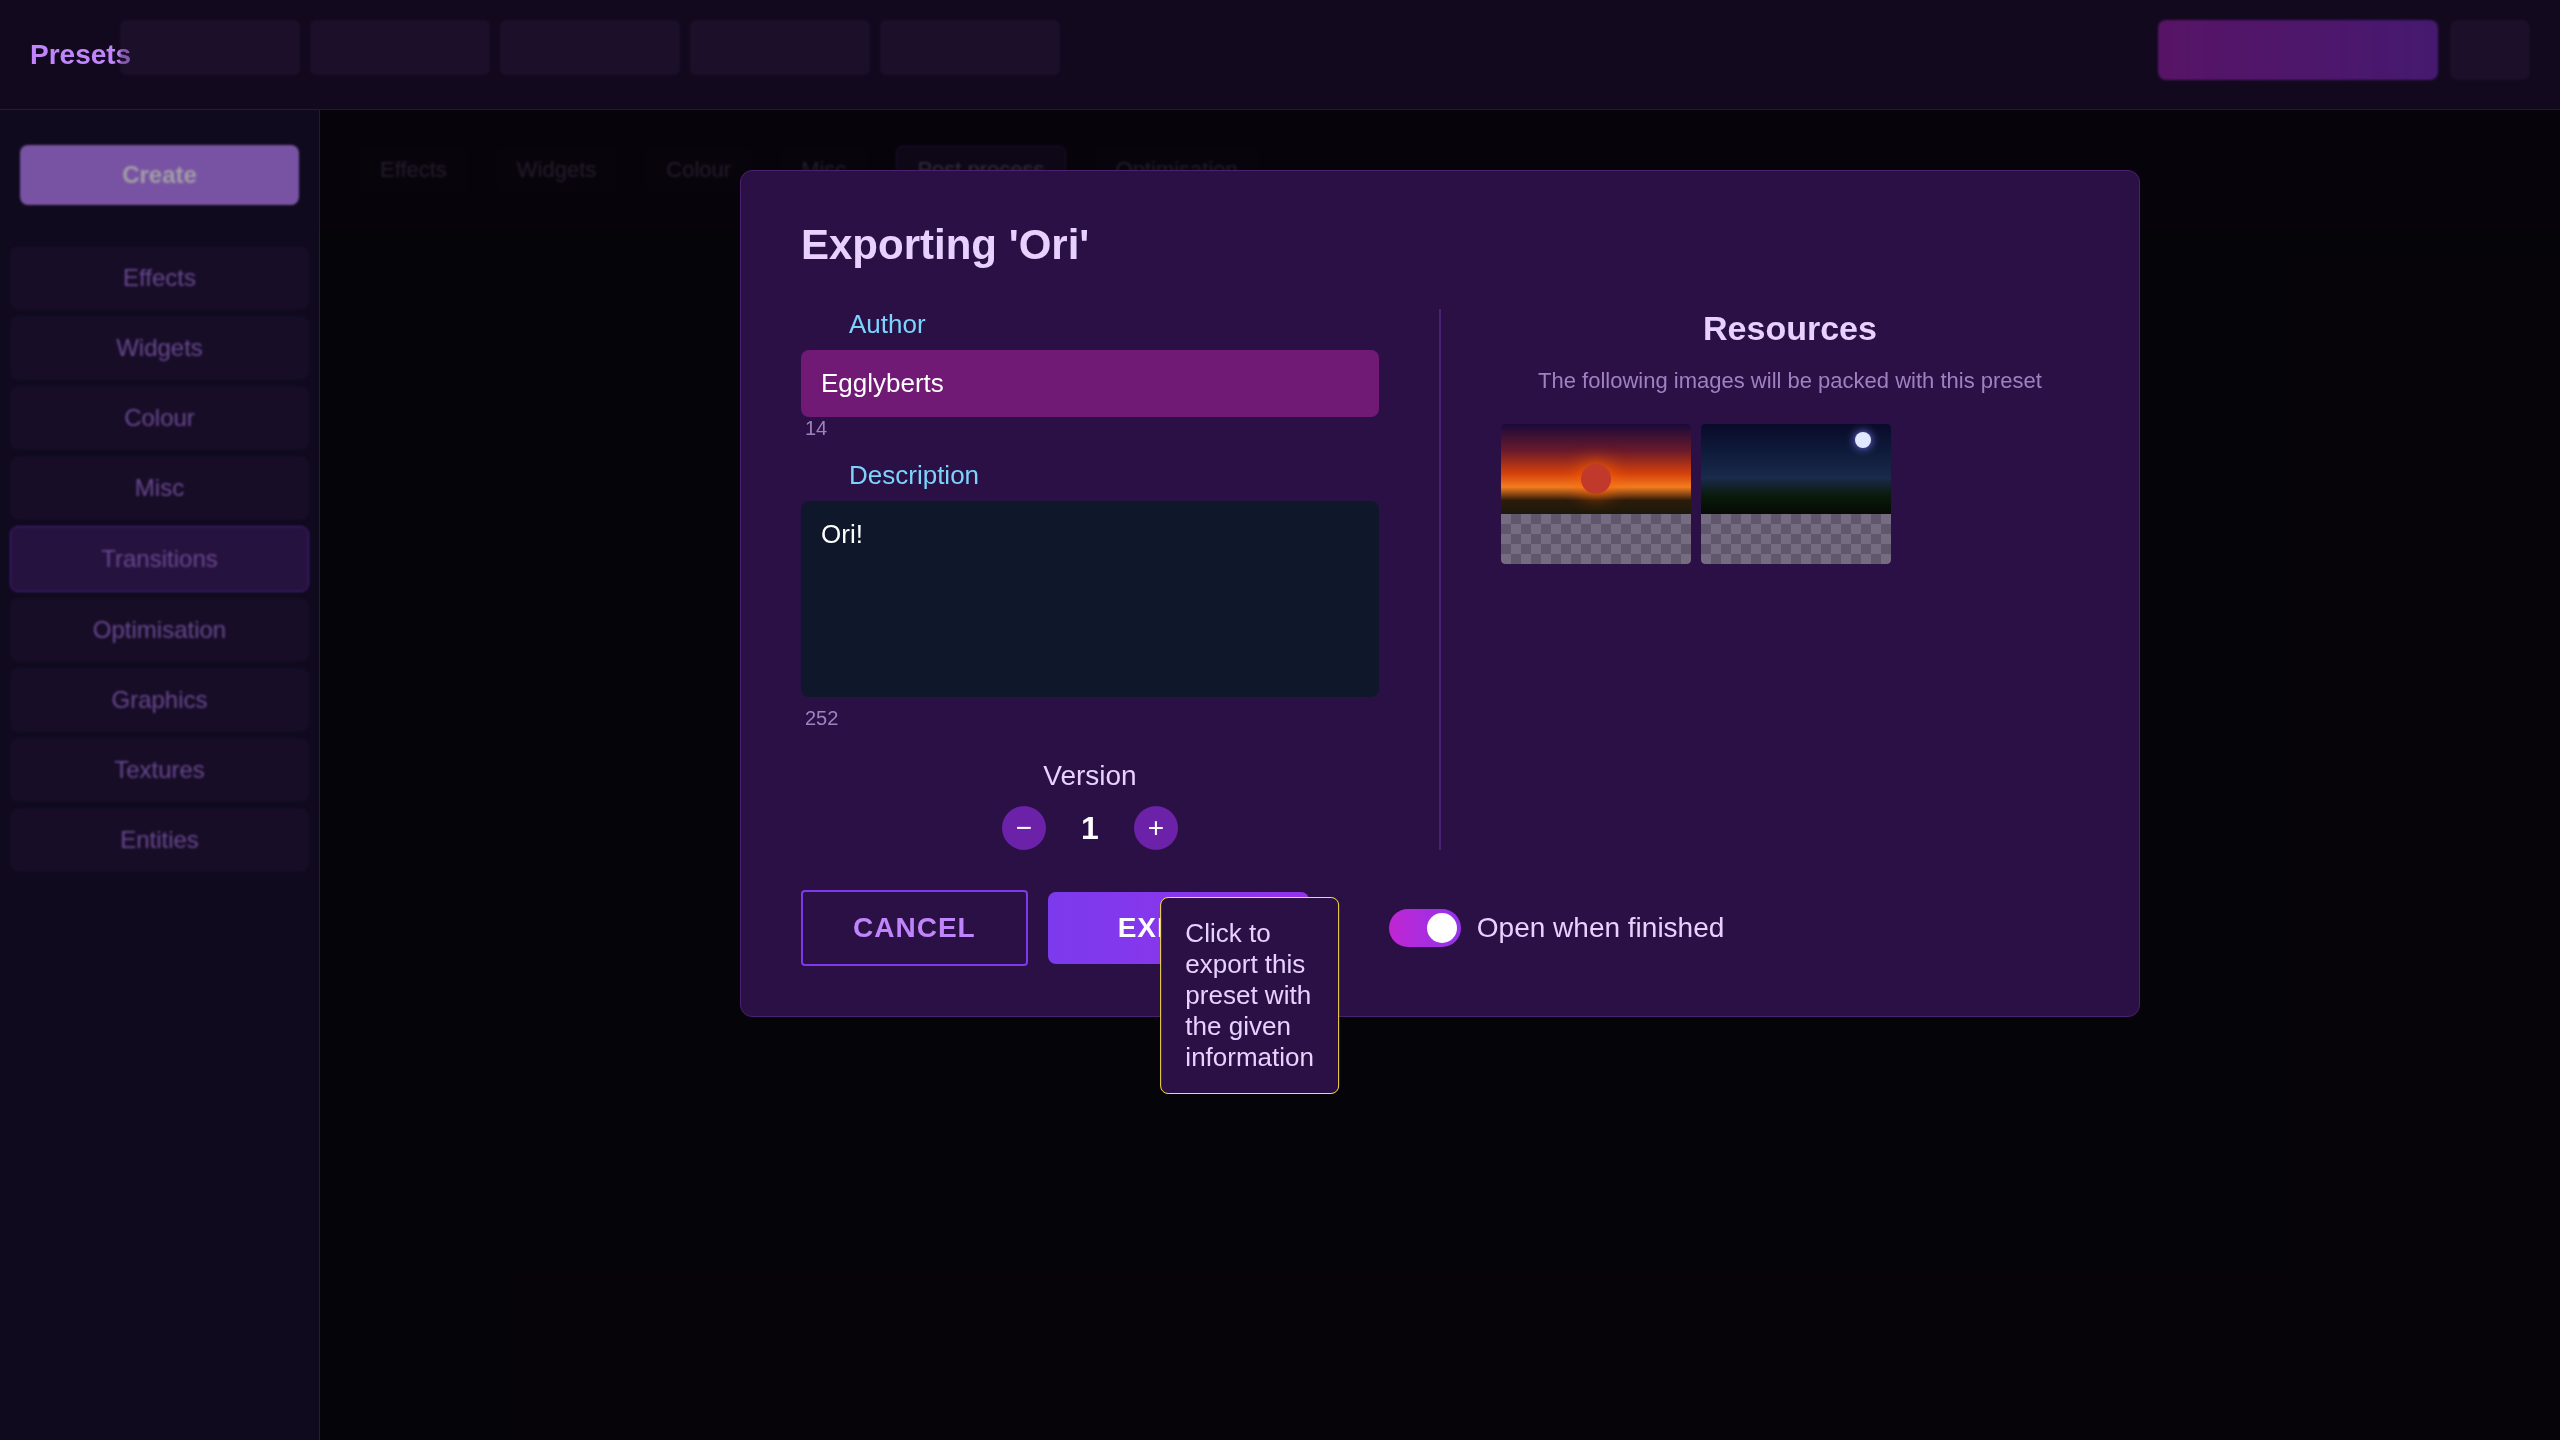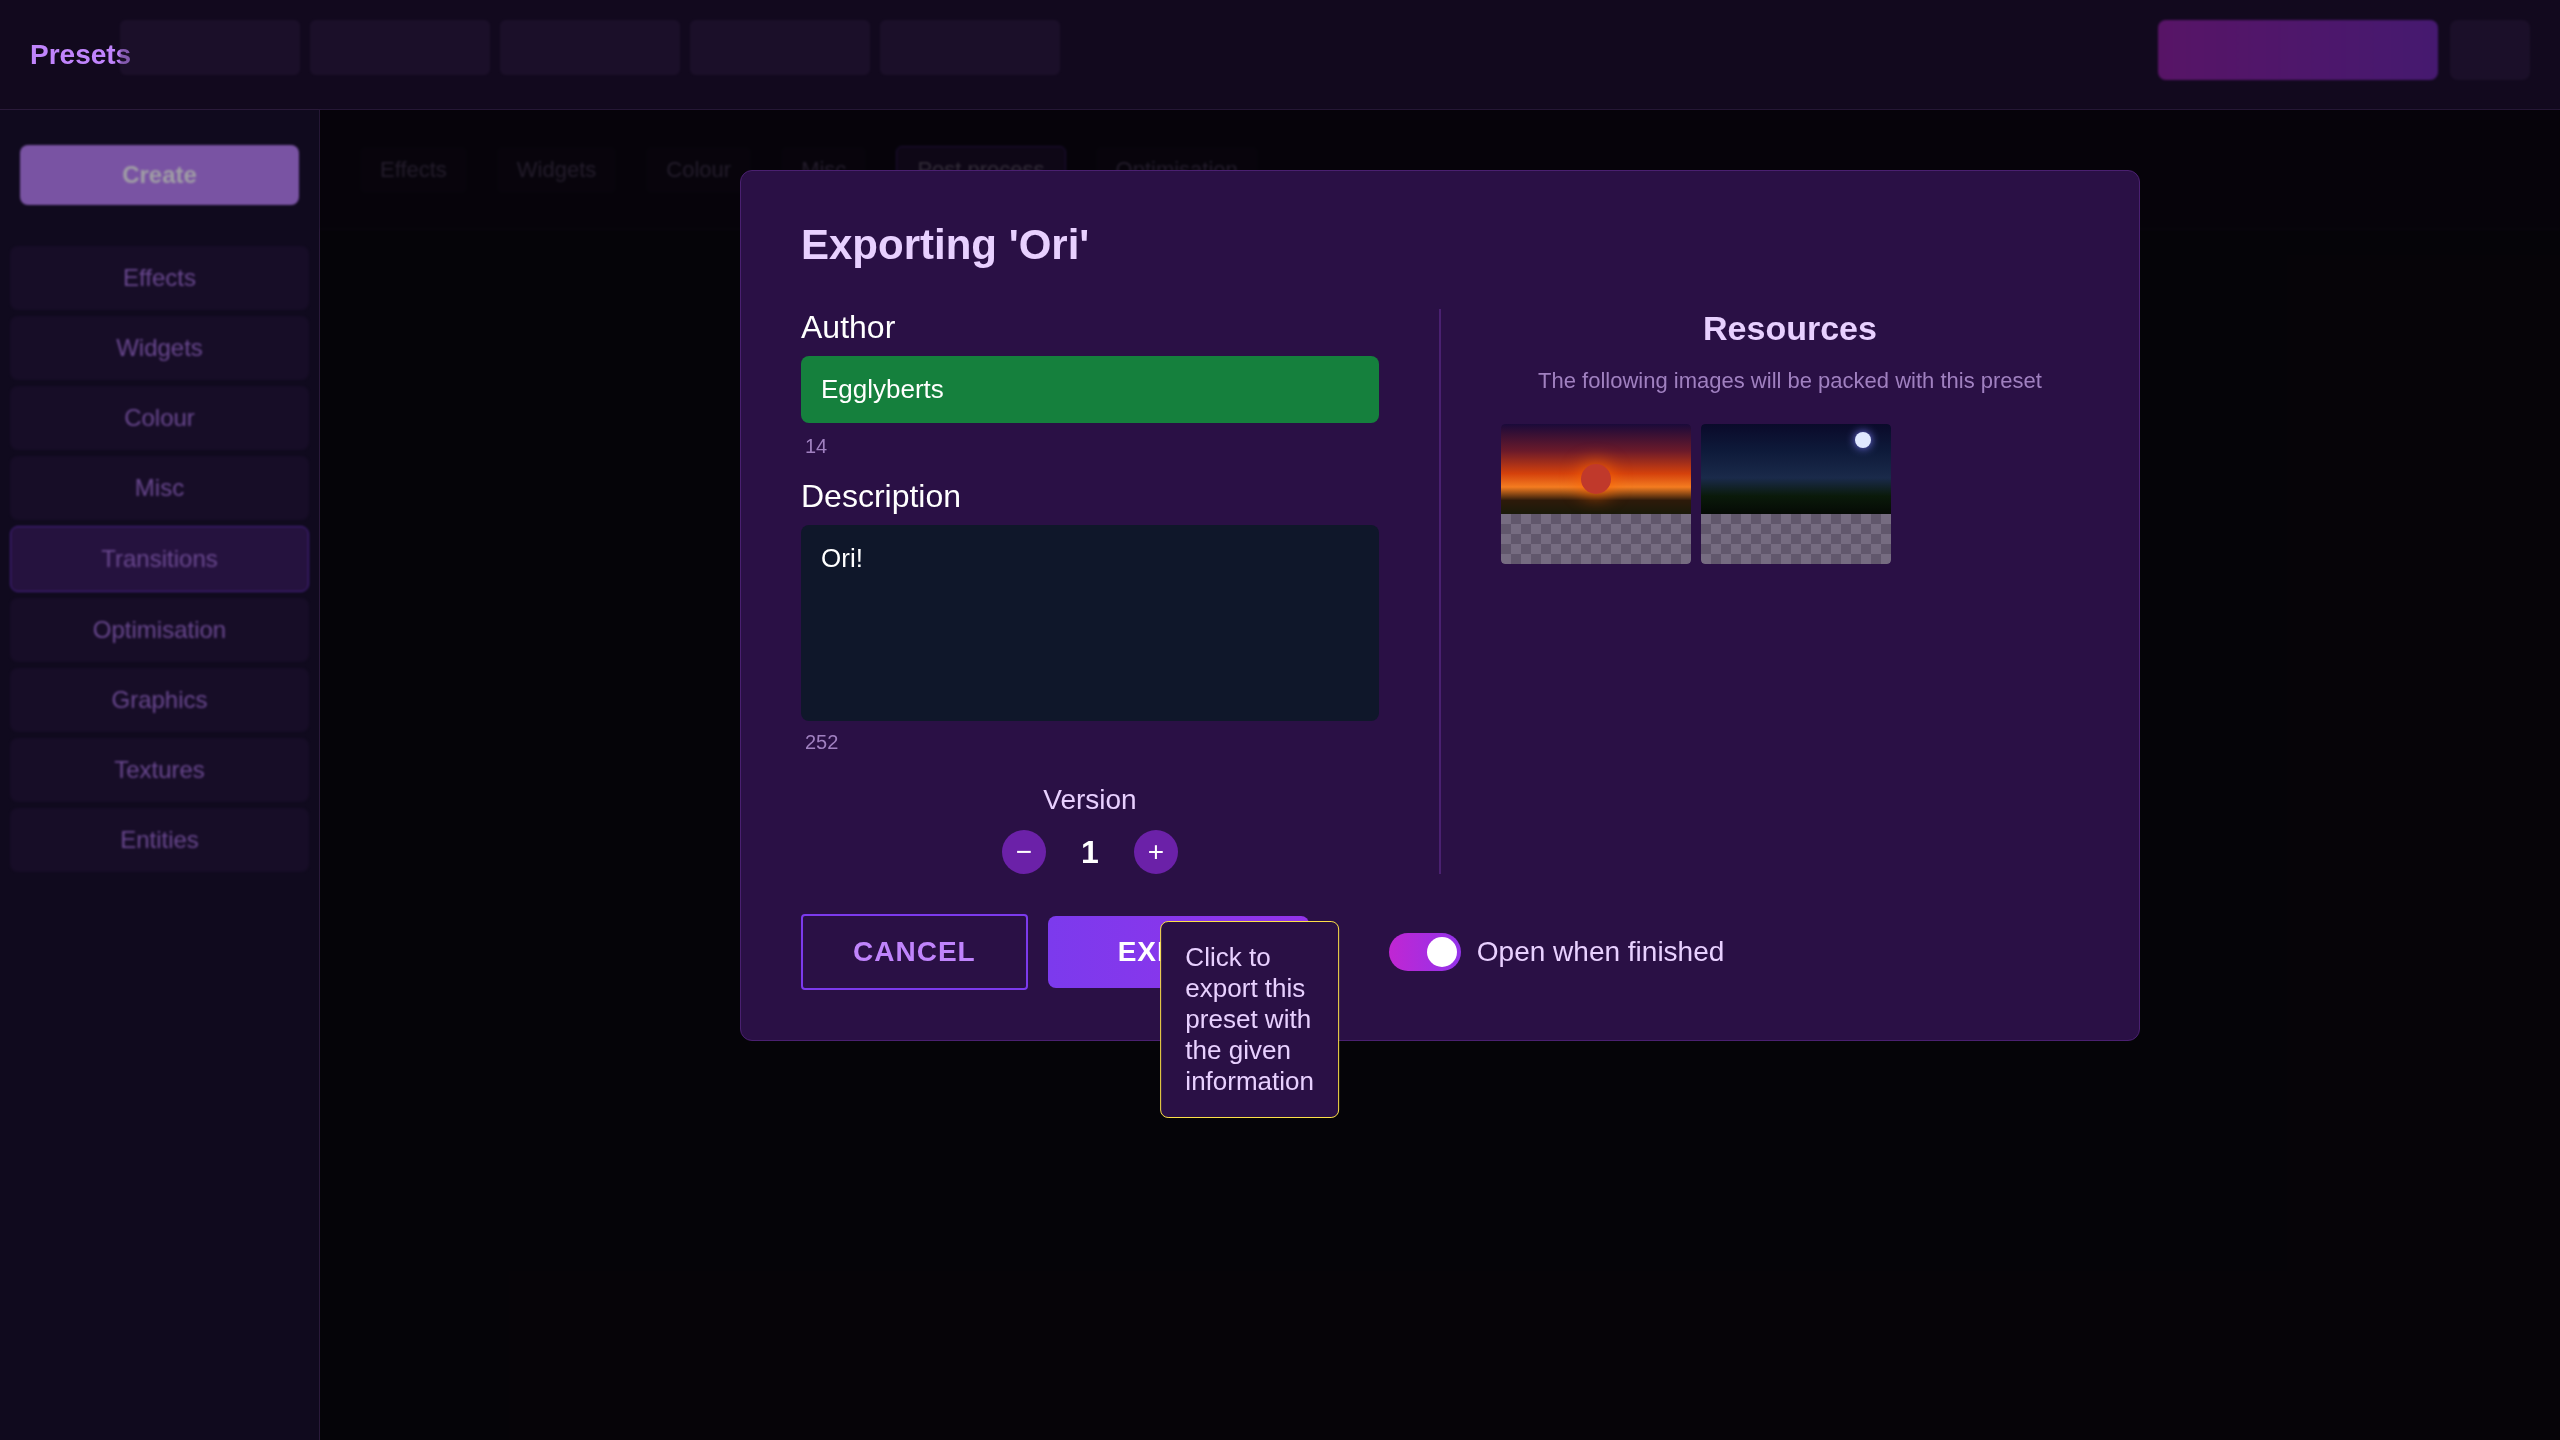--- a/index.html
+++ b/index.html
@@ -133,35 +133,36 @@
 
     .info-panel-title {
       color: #e8d0ff;
       font-size: 34px;
       font-weight: 600;
       text-align: center;
       margin-bottom: 30px;
     }
 
     .field-label {
-      color: #ffffff;
-      font-size: 32px;
+      color: #7dd3fc;
+      font-size: 26px;
       margin-bottom: 10px;
+      margin-left: 48px;
     }
 
     .field-input {
       width: 100%;
-      background: #15803d;
+      background: #701a75;
       border: none;
       border-radius: 8px;
       padding: 18px 20px;
       color: #fff;
       font-size: 26px;
       outline: none;
-      margin-bottom: 12px;
+      margin-bottom: 0;
     }
 
     .field-char-count {
       color: #a080c0;
       font-size: 20px;
       margin-bottom: 20px;
       padding-left: 4px;
     }
 
     .field-textarea {

